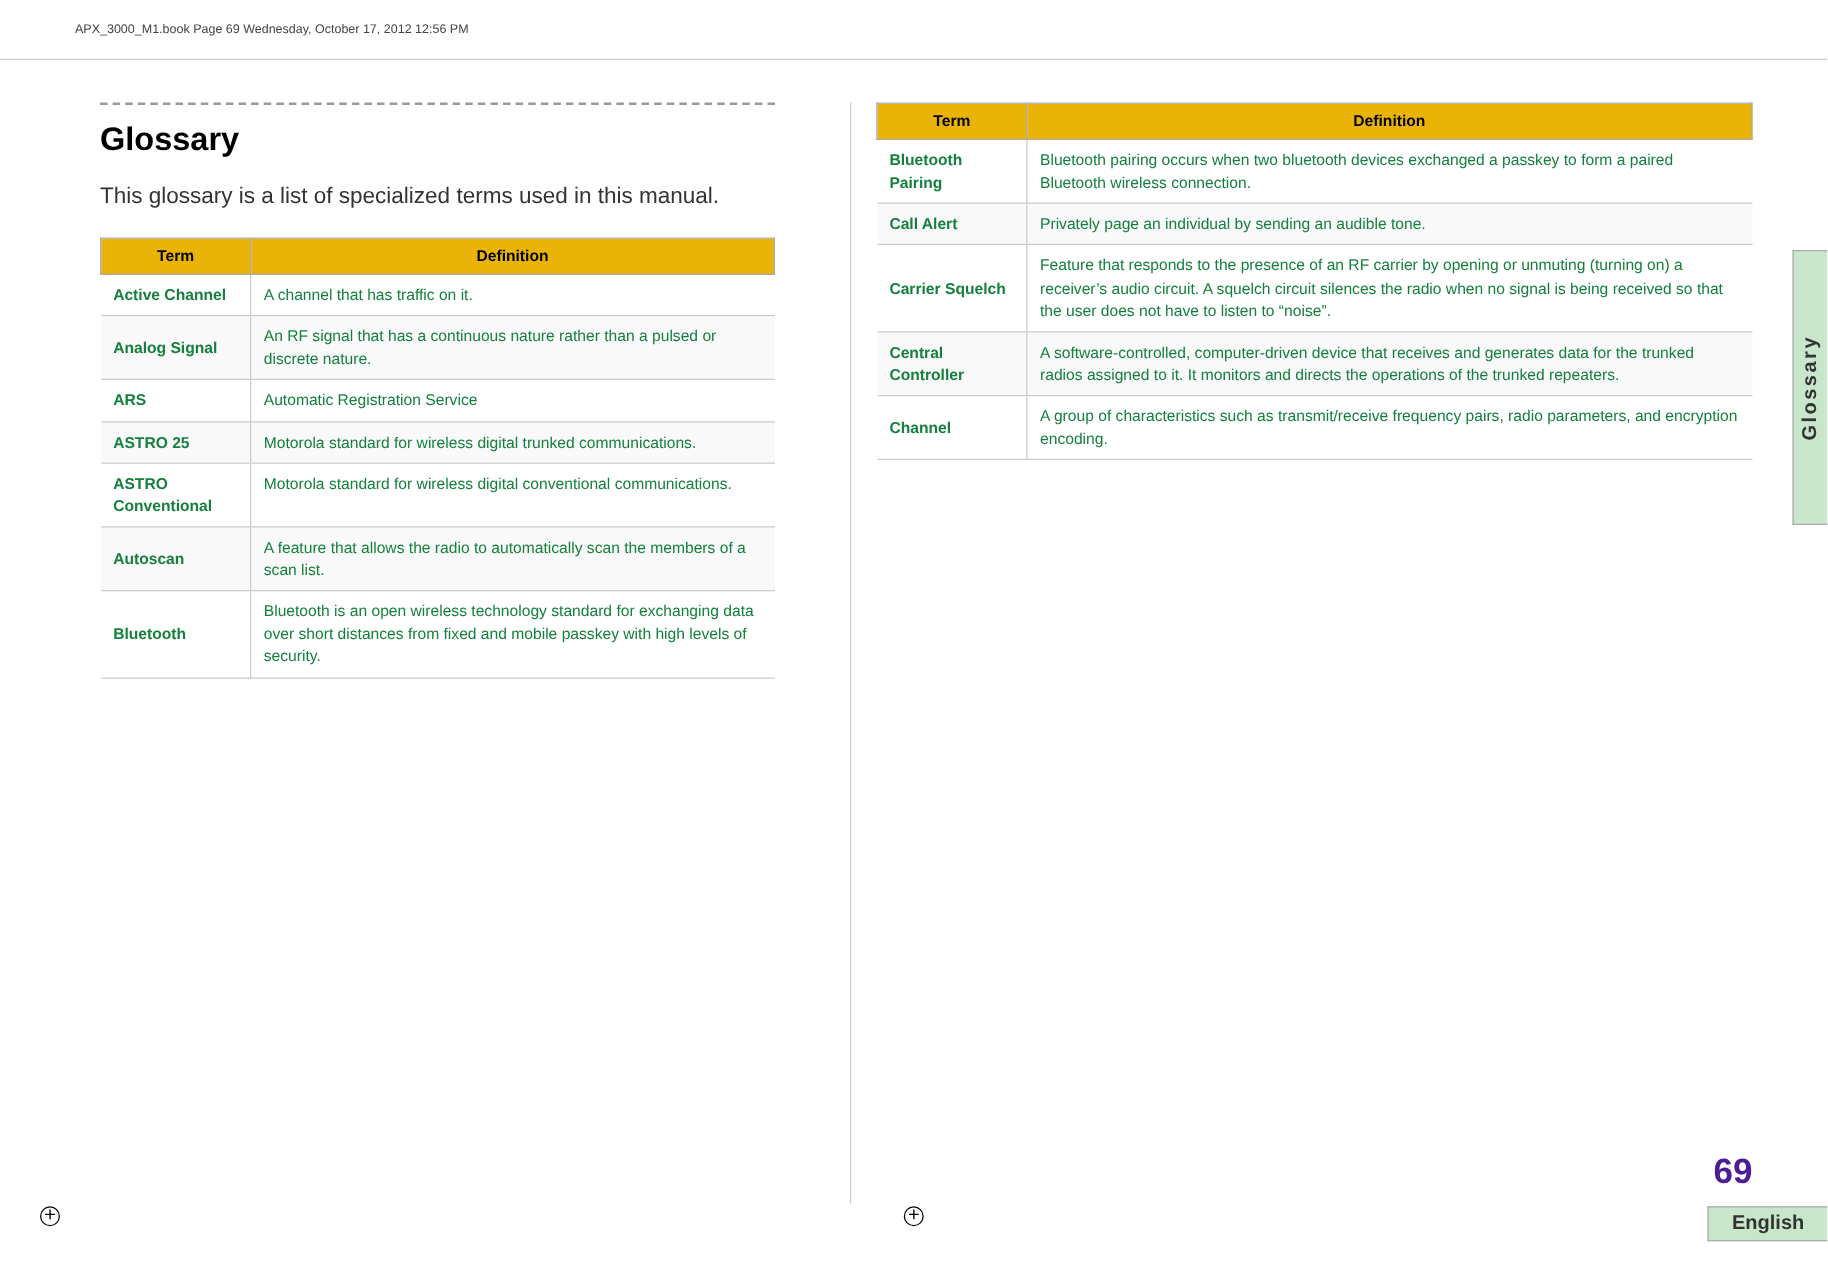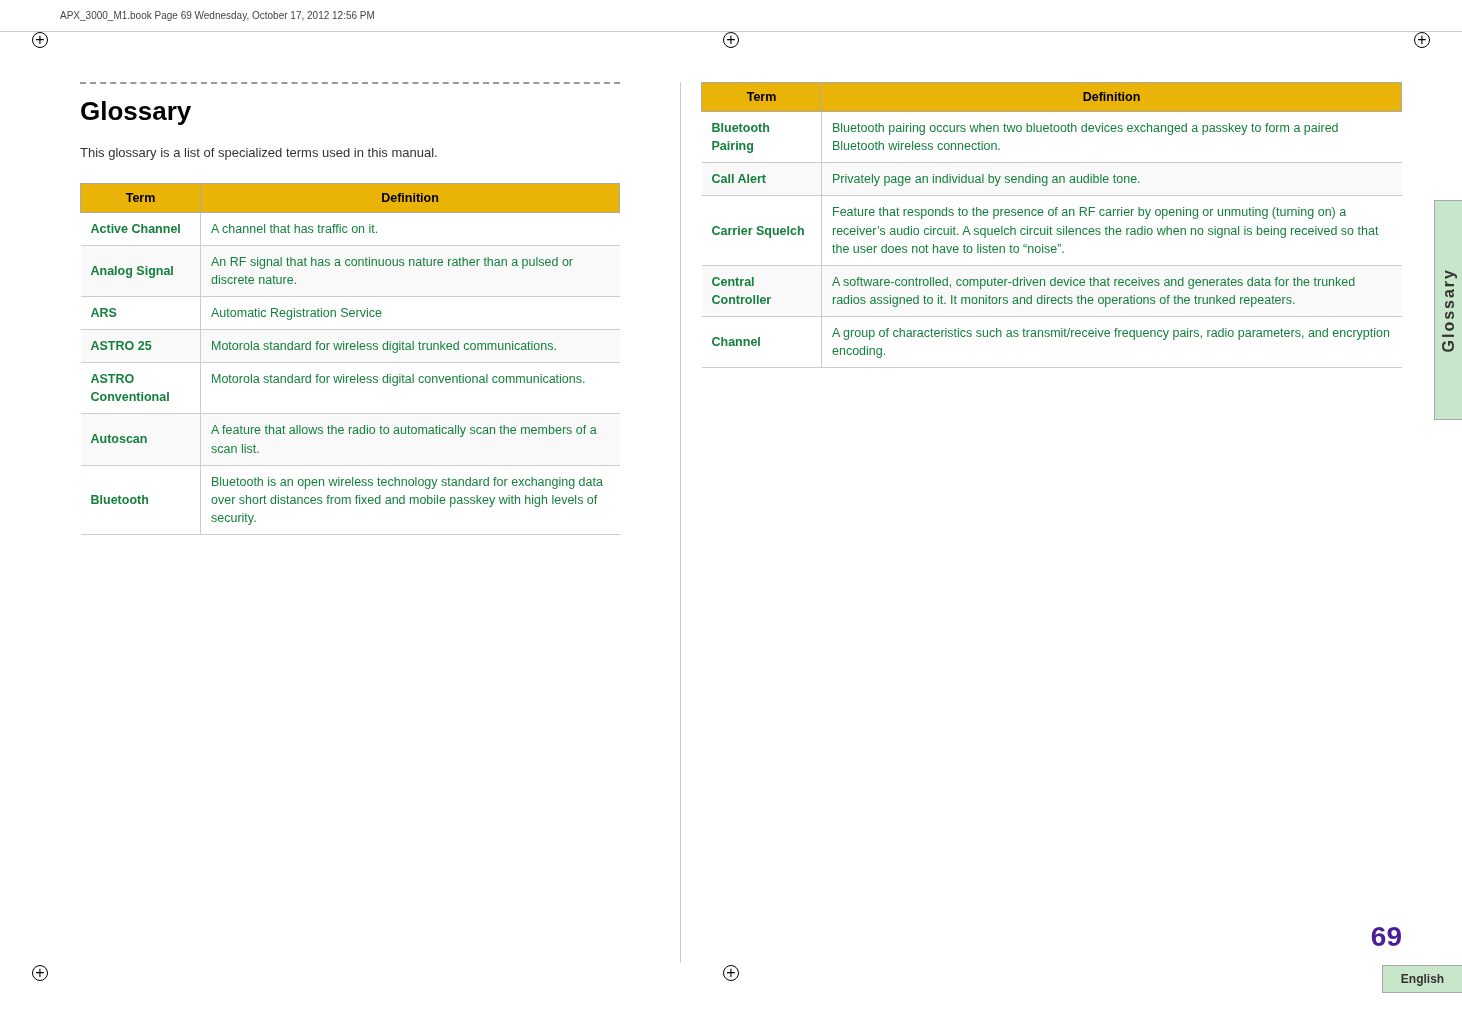--- a/index.html
+++ b/index.html
@@ -46,21 +46,21 @@
     .reg-bl { bottom: 30px; left: 30px; }
     .reg-tm { top: 30px; left: 50%; transform: translateX(-50%); }
     .reg-bm { bottom: 30px; left: 50%; transform: translateX(-50%); }
 
     
     .header-bar {
       position: absolute;
       top: 0;
       left: 0;
       right: 0;
-      height: 32px;
+      height: 48px;
       background: #ffffff;
       border-bottom: 1px solid #ccc;
       display: flex;
       align-items: center;
       padding: 0 60px;
     }
     .header-text {
       font-size: 10px;
       color: #444;
     }
@@ -95,27 +95,27 @@
       bottom: 60px;
       right: 60px;
       font-size: 28px;
       font-weight: bold;
       color: #4c1d95;
     }
     .english-tab {
       position: absolute;
       bottom: 20px;
       right: 0;
-      width: 80px;
+      width: 96px;
       height: 28px;
       background: #c8e6c9;
       display: flex;
       align-items: center;
       justify-content: center;
-      font-size: 12px;
+      font-size: 16px;
       font-weight: bold;
       color: #333;
       border-top: 1px solid #aaa;
       border-left: 1px solid #aaa;
       border-bottom: 1px solid #aaa;
     }
 
     
     .main-content {
       position: absolute;
@@ -141,21 +141,21 @@
     }
 
     .section-title {
       font-size: 26px;
       font-weight: bold;
       color: #000;
       margin-bottom: 16px;
     }
 
     .intro-text {
-      font-size: 13px;
+      font-size: 18px;
       color: #333;
       margin-bottom: 20px;
       line-height: 1.5;
     }
 
     
     .glossary-table {
       width: 100%;
       border-collapse: collapse;
       font-size: 12.5px;

